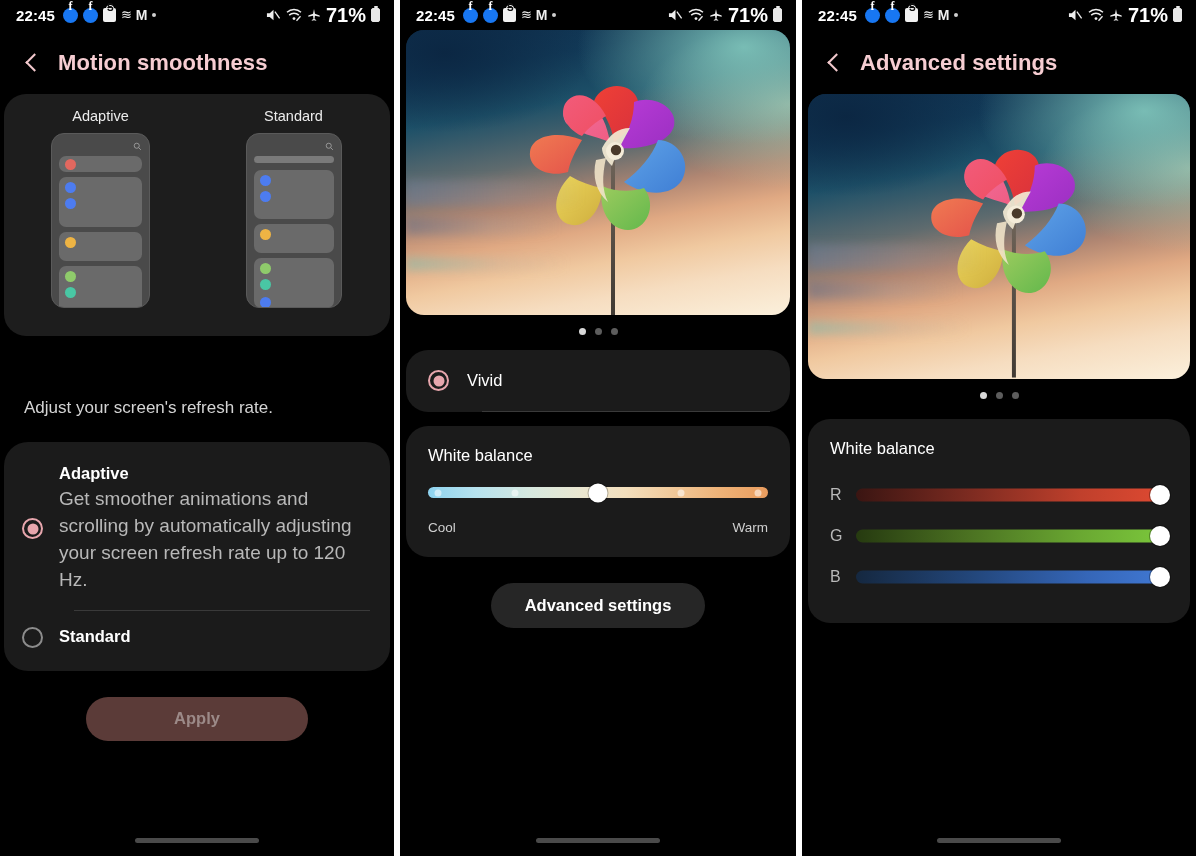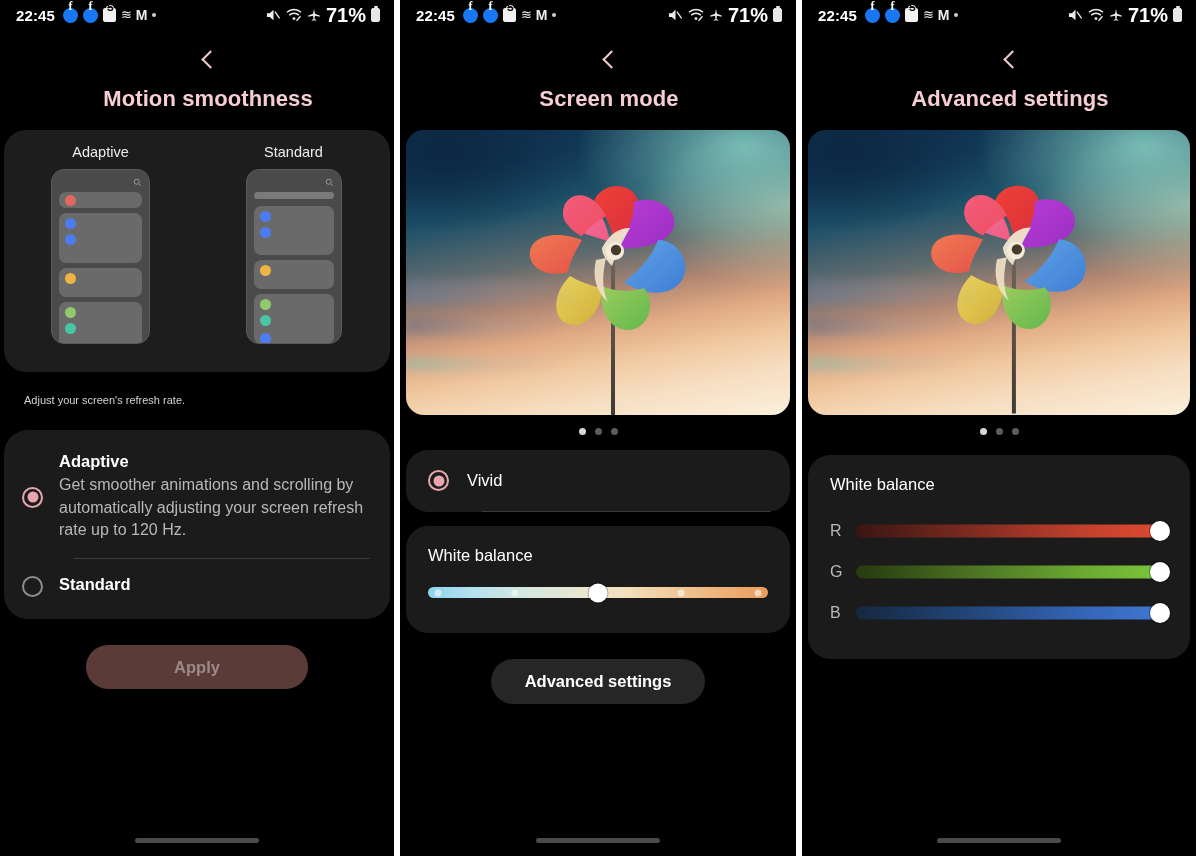--- a/index.html
+++ b/index.html
@@ -68,21 +68,20 @@
   }
   .batt::before {
     content:""; position:absolute; top:-3px; left:2px;
     width:4px; height:2px; background:#e8e8e8; border-radius:1px;
   }
 
   
   .header {
     display: flex; align-items: center; gap: 16px;
     padding: 20px 0 18px 22px;
-    flex-direction: column;
   }
   .back-chevron {
     width: 20px; height: 20px; position: relative; cursor: pointer;
     flex: 0 0 auto;
   }
   .back-chevron::before {
     content: ""; position: absolute; left: 6px; top: 3px;
     width: 11px; height: 11px;
     border-left: 2px solid #f3c9cd; border-bottom: 2px solid #f3c9cd;
     transform: rotate(45deg);
@@ -114,21 +113,21 @@
   .mock-search svg { opacity: .65; }
   .mock-row {
     background: #6a6a6a; border-radius: 7px; margin-bottom: 5px;
     display: flex; flex-direction: column; gap: 5px;
     padding: 5px 6px;
   }
   .mock-pillbar { background: #6a6a6a; border-radius: 7px; height: 16px; margin-bottom: 5px;
                   display:flex; align-items:center; padding: 0 6px;}
   .mock-dot { width: 11px; height: 11px; border-radius: 50%; flex: 0 0 auto; }
   .sub-note {
-    color: #d4d4d4; font-size: 11px; padding: 22px 0 0 24px;
+    color: #d4d4d4; font-size: 17px; padding: 22px 0 0 24px; margin-top: 40px;
   }
 
   
   .opt-card {
     margin: 24px 4px 0 4px; background: #1b1b1b; border-radius: 24px;
     padding: 6px 0;
   }
   .opt-row {
     display: flex; align-items: center; gap: 16px;
     padding: 16px 20px 16px 18px; cursor: pointer;
@@ -138,21 +137,21 @@
     border: 2px solid #8c8c8c; flex: 0 0 auto; position: relative;
   }
   .radio.on { border-color: #e7a6ad; }
   .radio.on::after {
     content:""; position:absolute; left:50%; top:50%;
     width: 11px; height: 11px; border-radius:50%;
     background:#e7a6ad; transform: translate(-50%,-50%);
   }
   .opt-body { flex: 1 1 auto; }
   .opt-title { color: #ffffff; font-size: 16.5px; font-weight: 600; margin-bottom: 3px; }
-  .opt-desc { color: #b8b8b8; font-size: 16px; line-height: 1.42; }
+  .opt-desc { color: #b8b8b8; font-size: 19px; line-height: 1.42; }
   .opt-div { height: 1px; background: #3a3a3a; margin: 0 20px 0 70px; }
 
   .apply-wrap { display: flex; justify-content: center; margin-top: 26px; }
   .apply-btn {
     width: 222px; height: 44px; border-radius: 22px;
     background: #5b3b38; color: #9c8a88;
     font-size: 16.5px; font-weight: 700;
     display: flex; align-items: center; justify-content: center;
     border: none; cursor: default;
     font-family: "Liberation Sans", sans-serif;
@@ -410,24 +409,20 @@
             <path d="M10.5 12.8l4-4.6" stroke="#eee" stroke-width="1.3"></path>
         </svg>
         <svg width="14" height="14" viewBox="0 0 16 16">
           <path d="M8 1l1.1 5.6 5.4 2v1.3l-5.4-1 -.5 3.6 1.9 1.2v.8L8 14.1 5.5 14.5v-.8l1.9-1.2-.5-3.6-5.4 1V8.6l5.4-2z" fill="#eee"></path>
         </svg>
         <span class="pct">71%</span>
         <span class="batt"></span>
       </div>
     </div>
 
-    <div class="header">
-      <div class="back-chevron"></div>
-      <div class="header-title">Screen mode</div>
-    </div>
 
     <div class="img-card">
       <svg class="pinwheel" viewBox="0 0 384 285" preserveAspectRatio="xMidYMid meet">
         <defs>
           <linearGradient id="g1" x1="0" y1="0" x2="1" y2="1">
               <stop offset="0" stop-color="#f25b7a"></stop>
               <stop offset="1" stop-color="#ef4f63"></stop>
             </linearGradient>
           <linearGradient id="g2" x1="0" y1="0" x2="1" y2="1">
               <stop offset="0" stop-color="#ef4036"></stop>
@@ -495,20 +490,24 @@
     <div class="wb-card">
       <div class="wb-title">White balance</div>
       <div class="wb-slider">
         <div class="wb-track"></div>
         <span class="wb-tick" style="left:3%"></span>
         <span class="wb-tick" style="left:25.5%"></span>
         <span class="wb-tick" style="left:50%"></span>
         <span class="wb-tick" style="left:74.5%"></span>
         <span class="wb-tick" style="left:97%"></span>
         <span class="wb-thumb" style="left:50%"></span>
+      </div>
+      <div class="wb-ends">
+        <span>Cool</span>
+        <span>Warm</span>
       </div>
     </div>
 
     <div class="adv-wrap">
       <button class="adv-btn">Advanced settings</button>
     </div>
 
     <div class="gesture"></div>
   </div>
 

